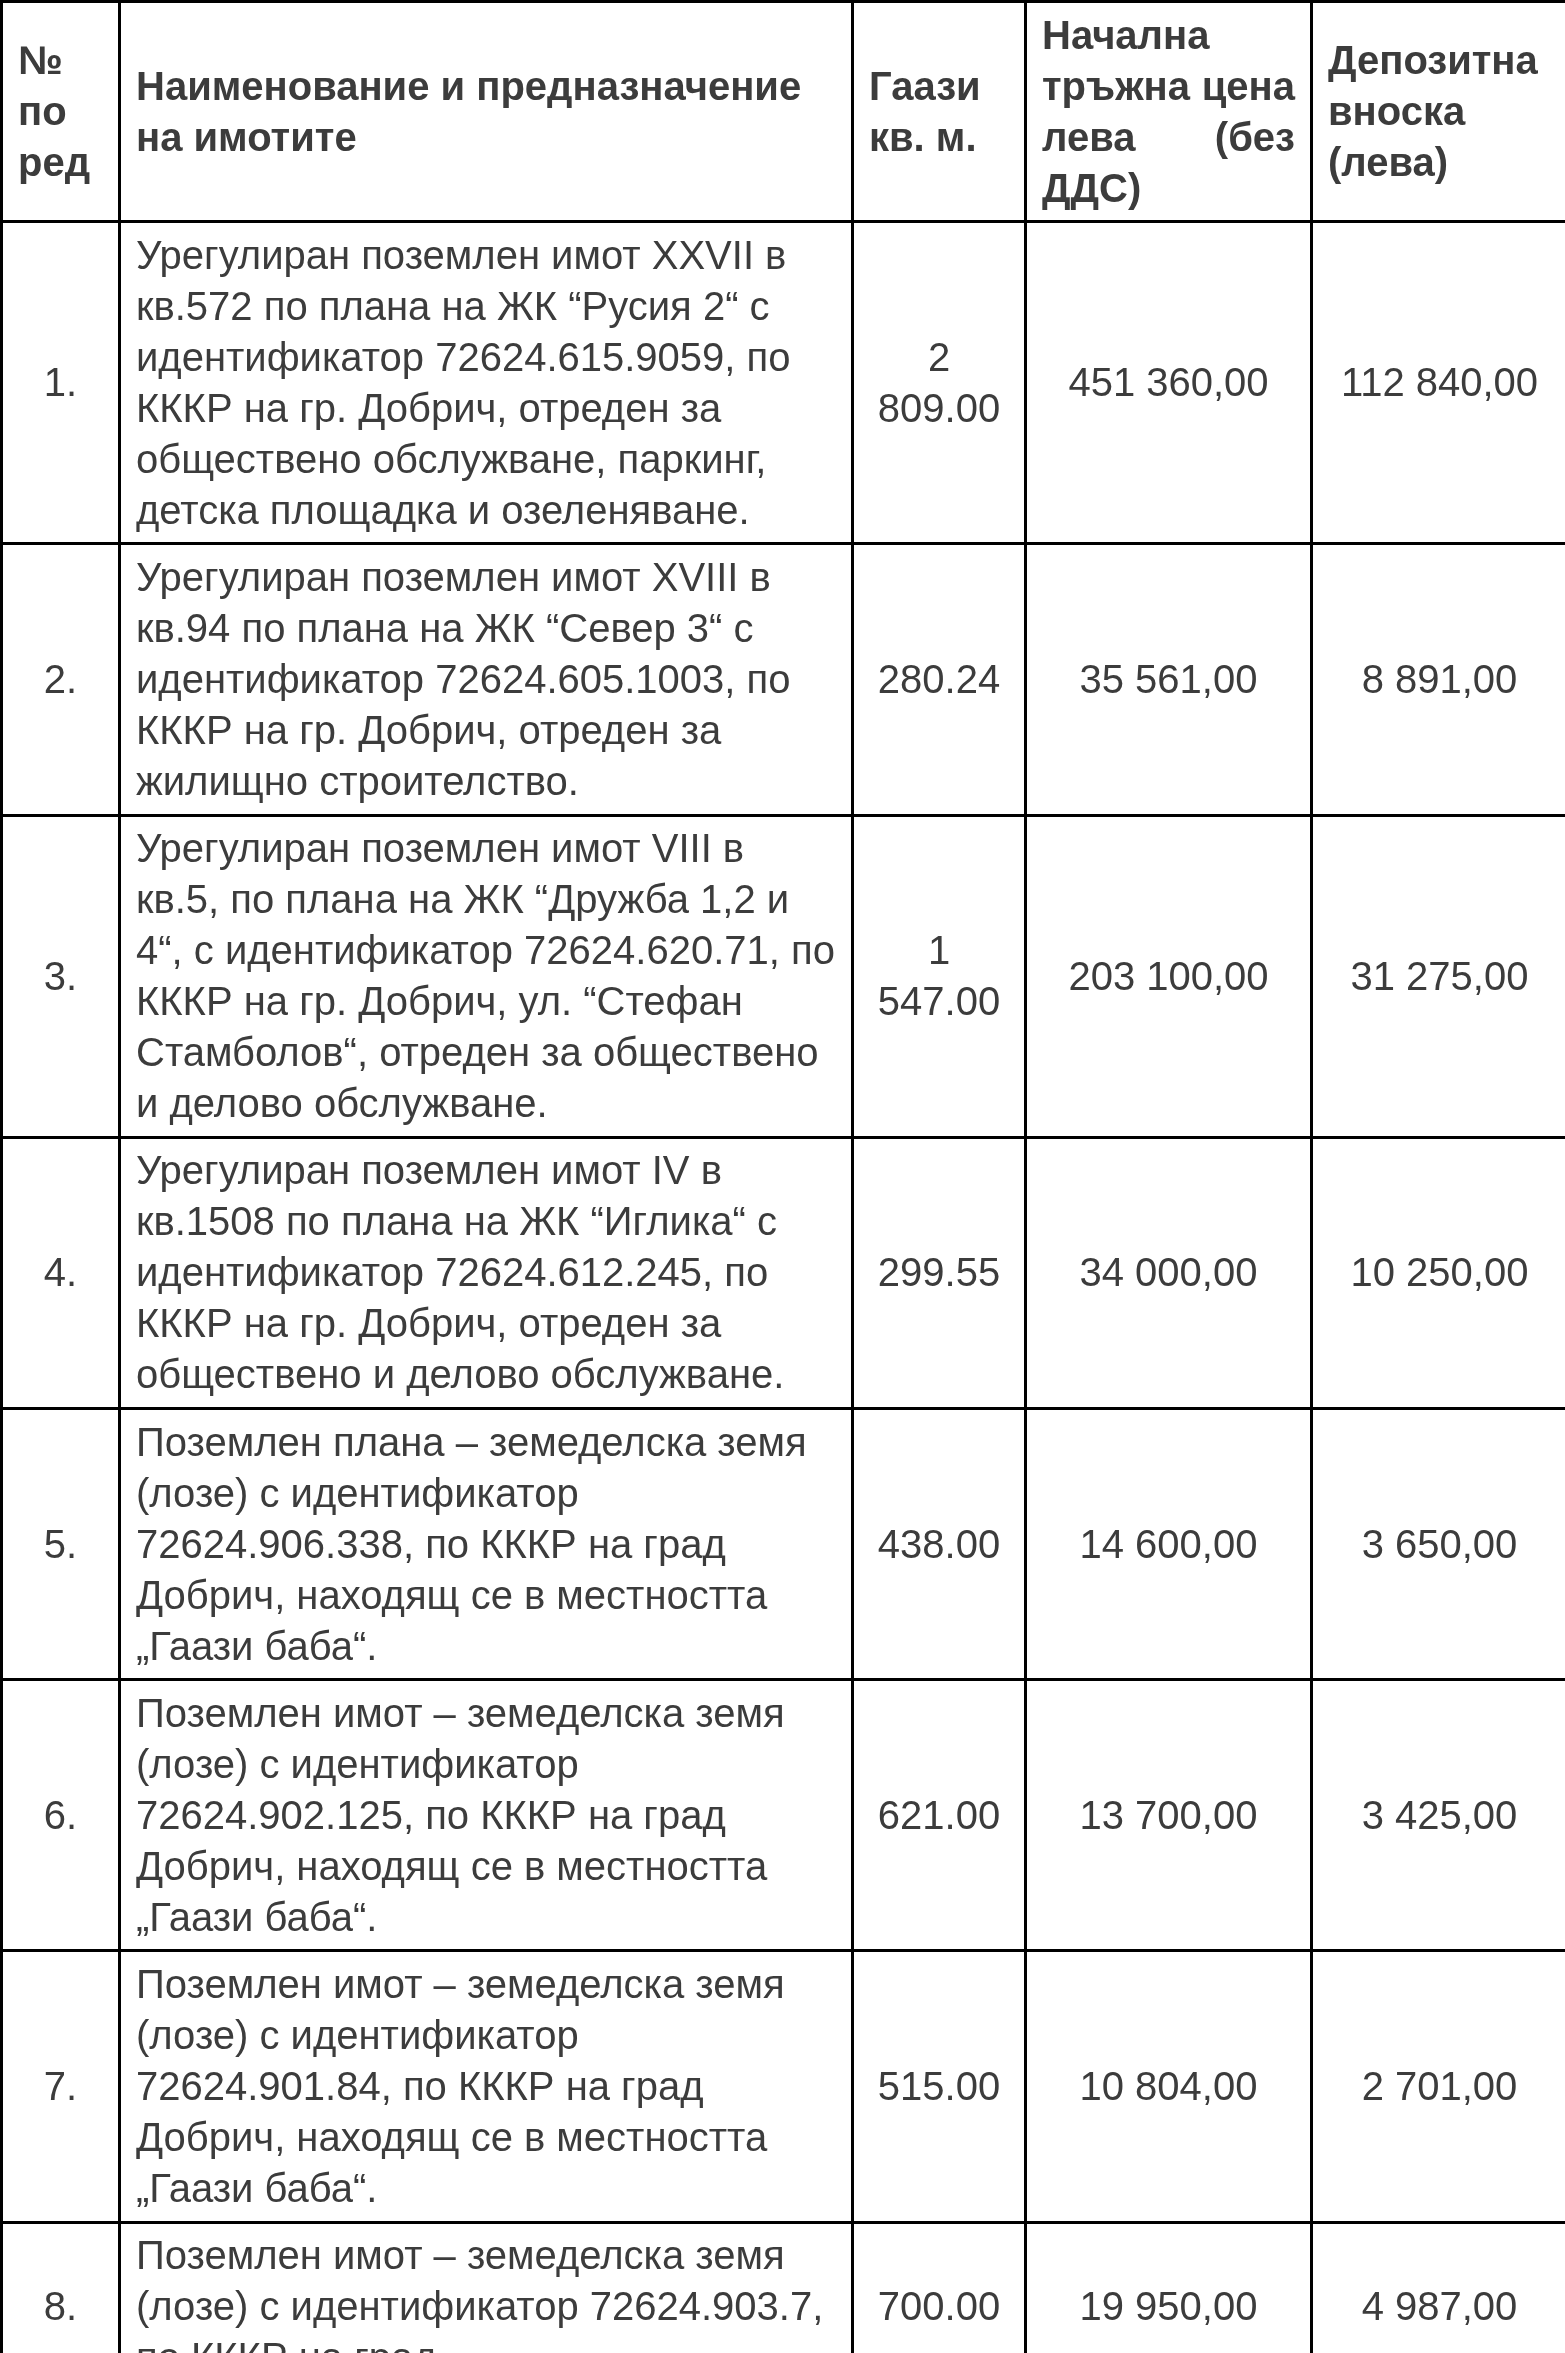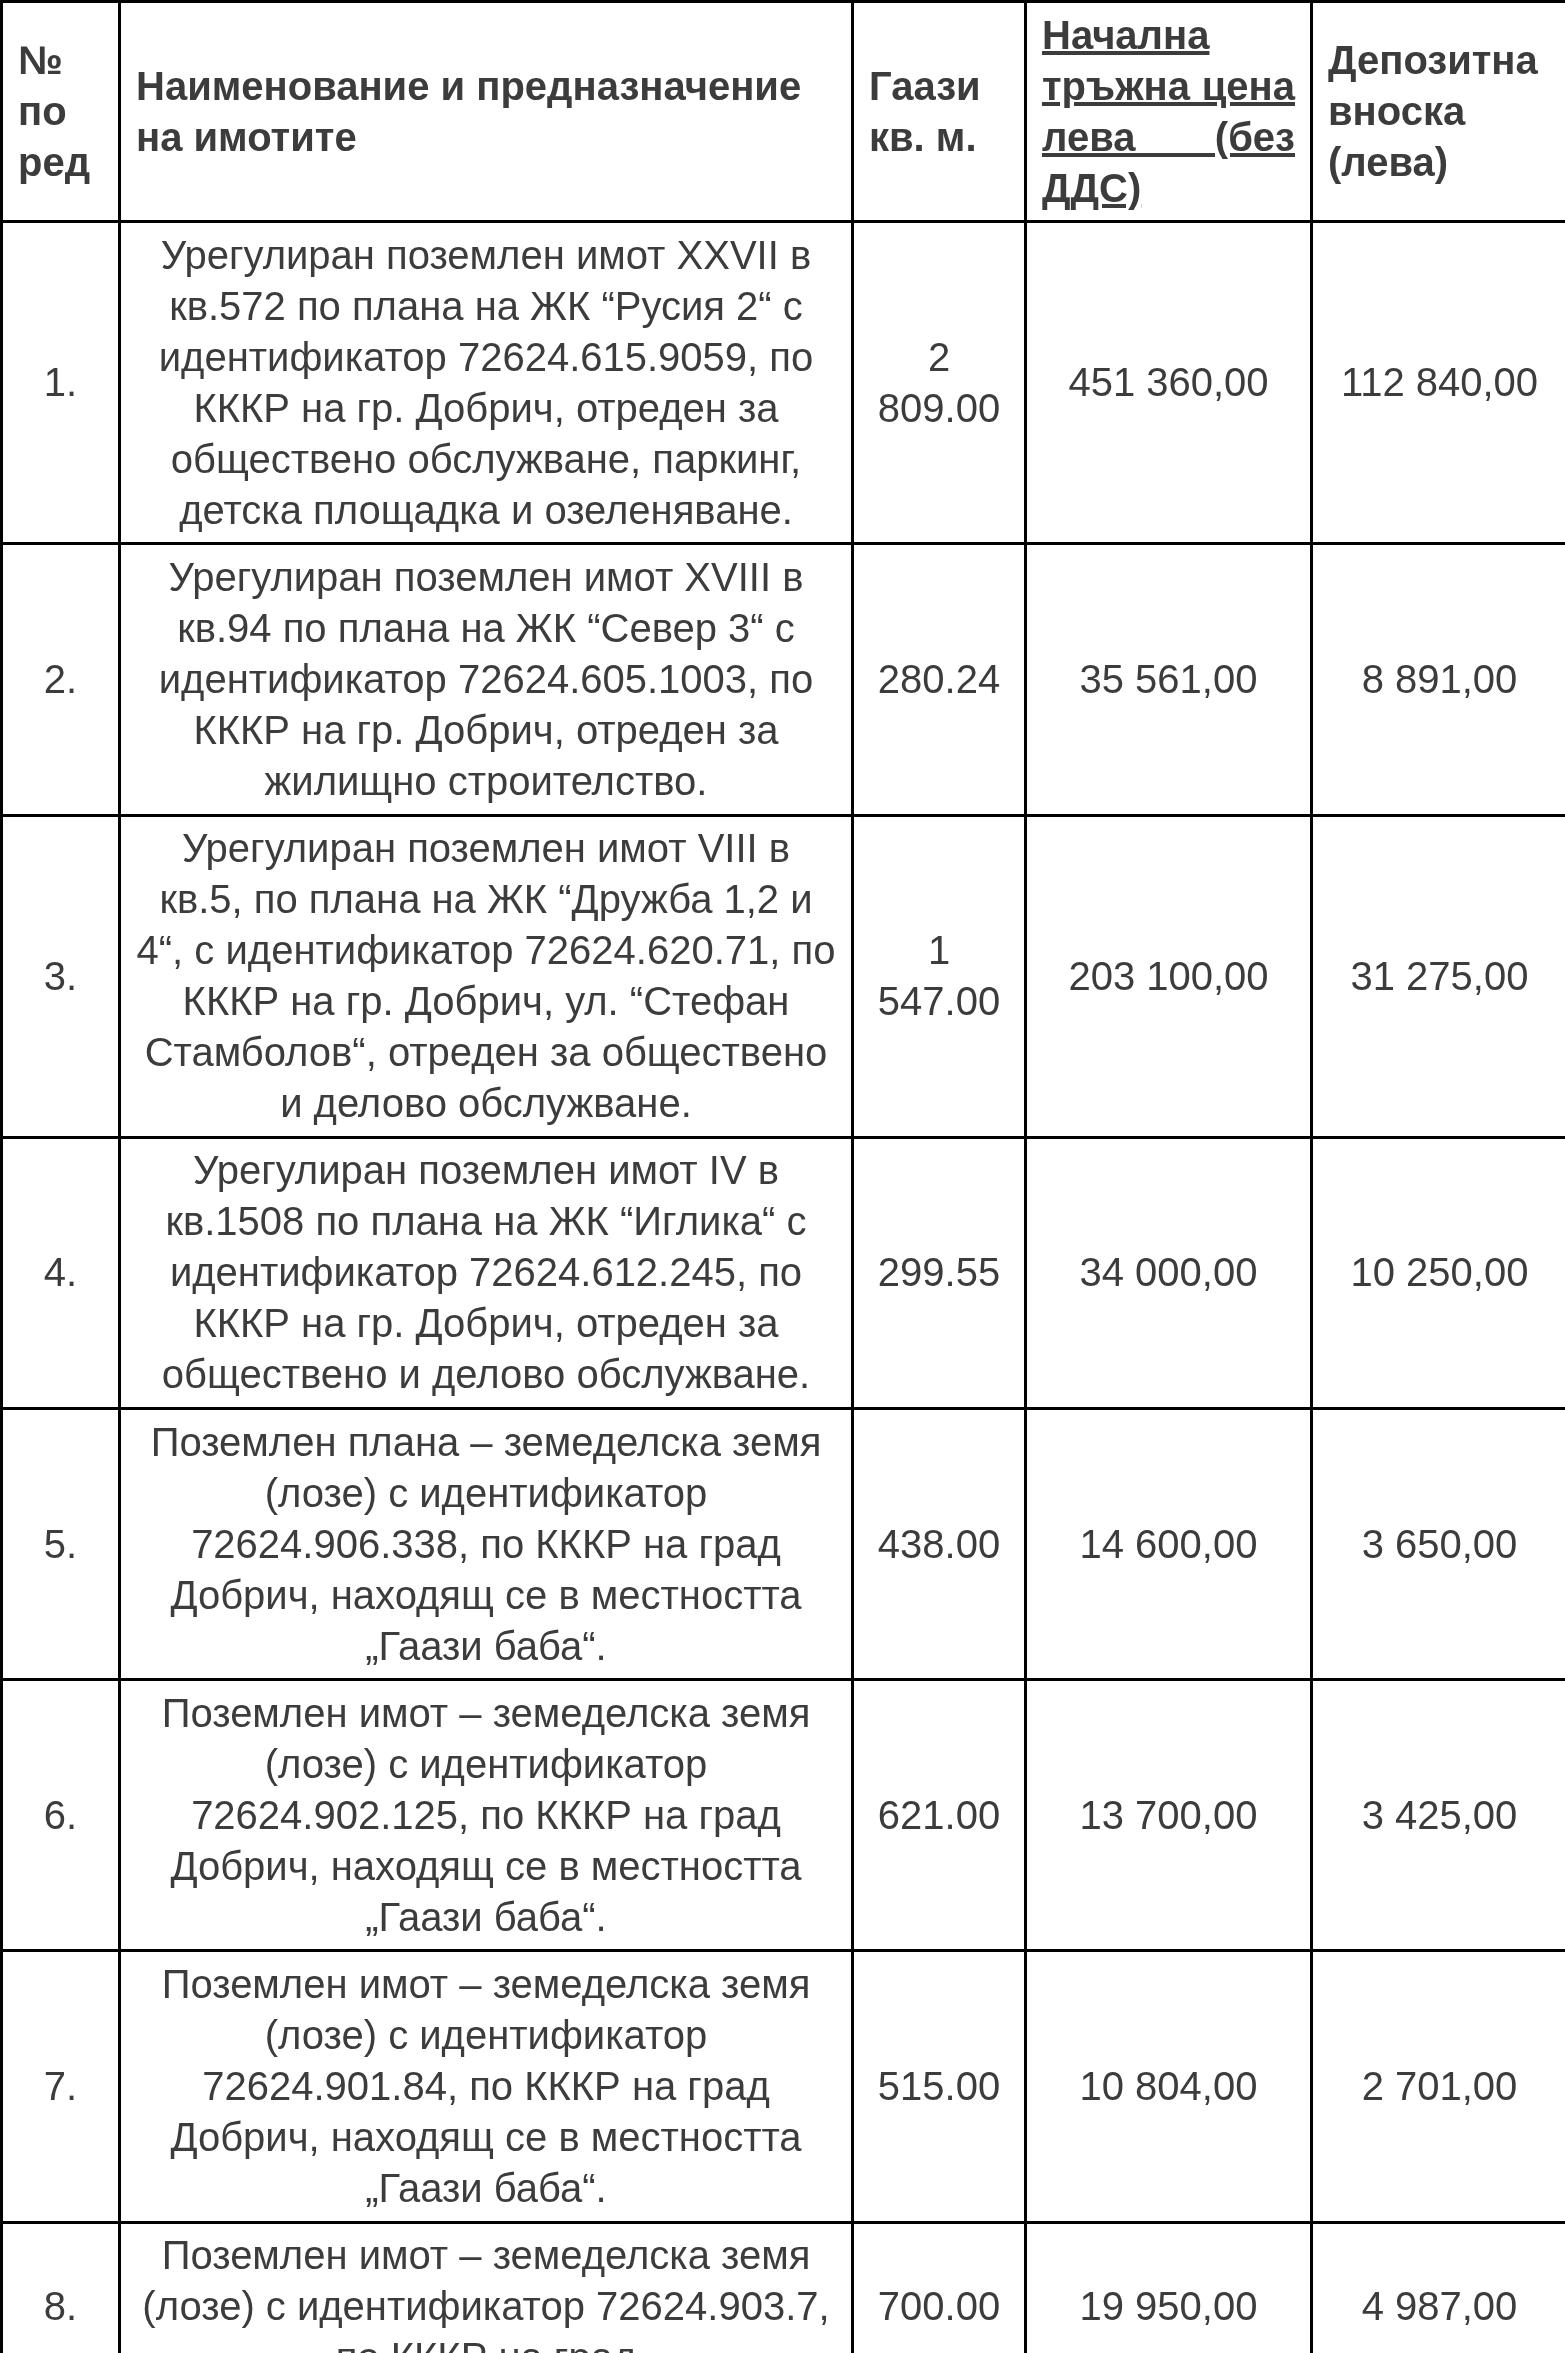--- a/index.html
+++ b/index.html
@@ -27,27 +27,26 @@
     vertical-align: middle;
     padding: 6.6px 15px;
     overflow: hidden;
   }
   table.props thead th {
     font-weight: bold;
     text-align: left;
   }
   table.props thead th.c-price {
     text-align: justify;
-    text-decoration: underline;
   }
   td.c-num {
     text-align: center;
   }
   td.c-desc {
-    text-align: center;
+    text-align: left;
   }
   td.c-area, td.c-price, td.c-deposit {
     text-align: center;
   }
 </style>
 </head>
 <body>
 
 <table class="props">
   <colgroup>

